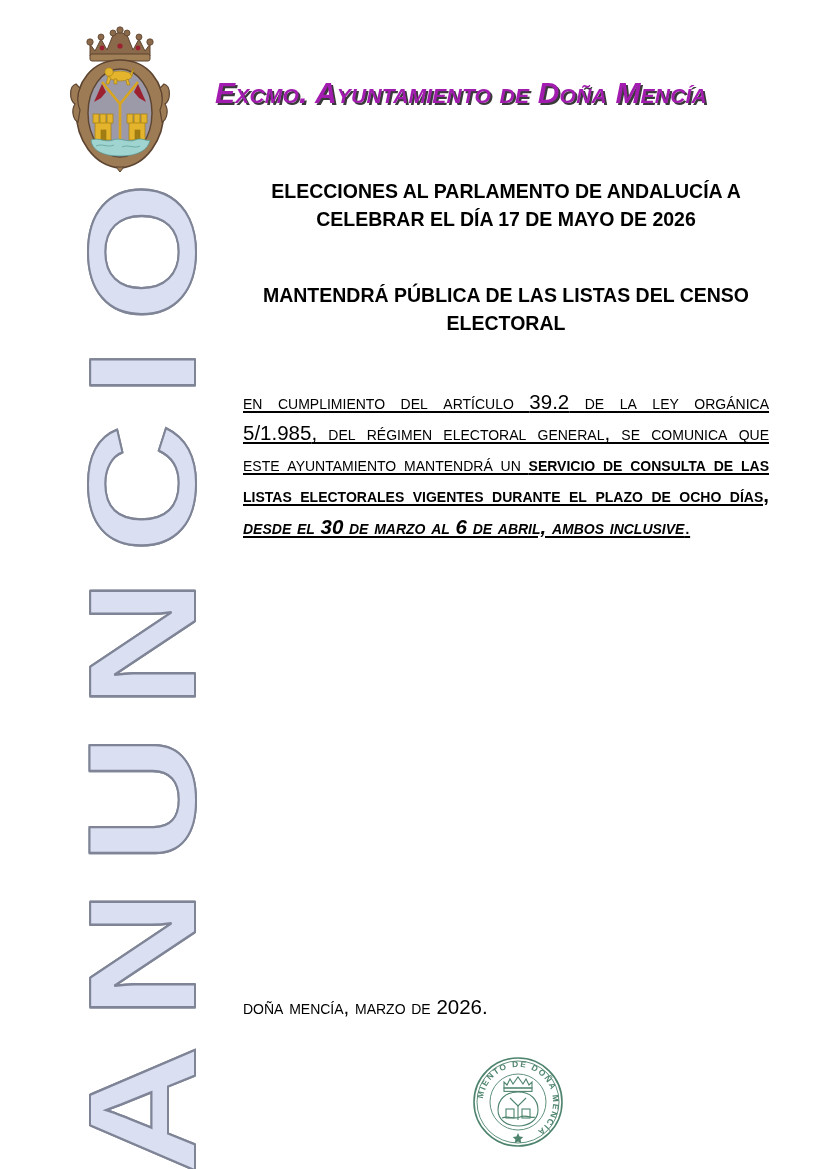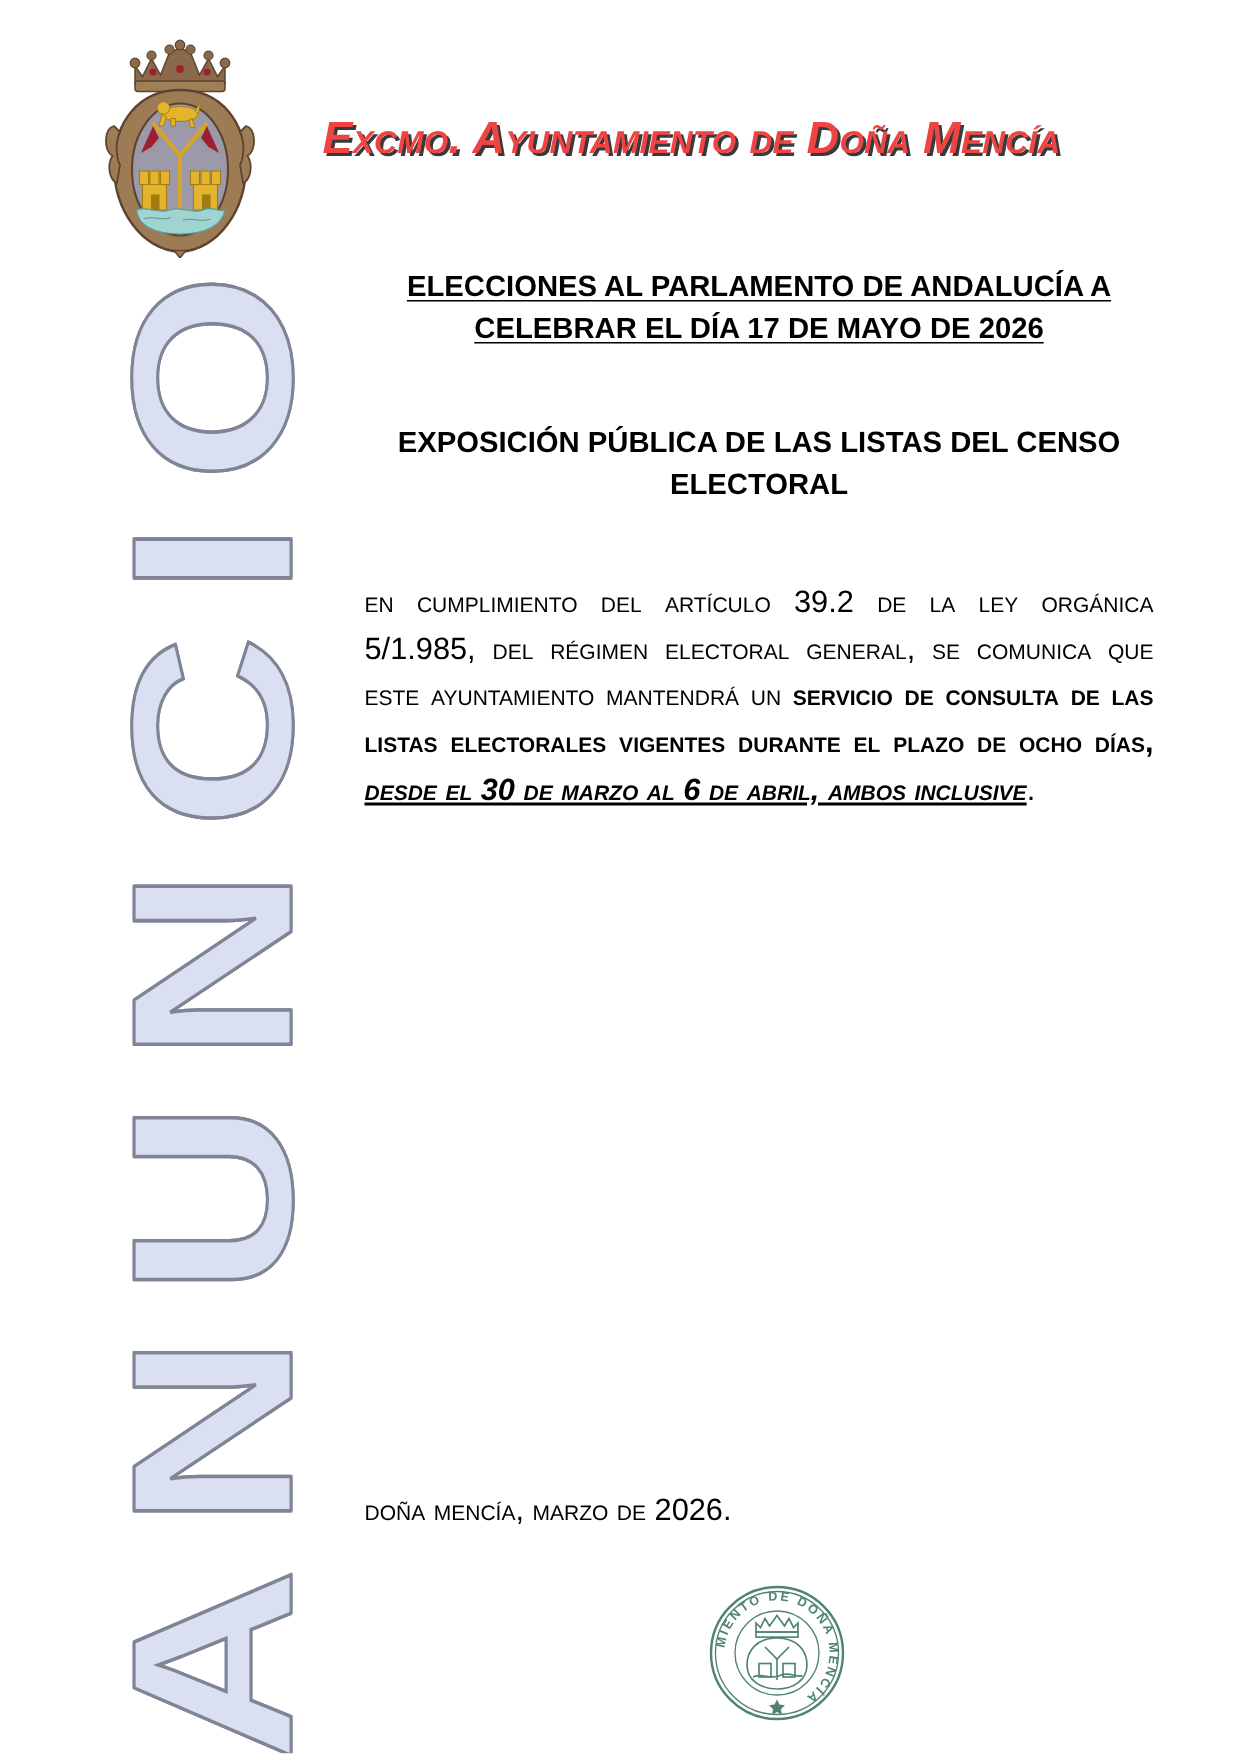--- a/index.html
+++ b/index.html
@@ -32,21 +32,21 @@
   #masthead {
     position: absolute;
     left: 215px;
     top: 76px;
     width: 595px;
     font-size: 30px;
     font-weight: bold;
     font-style: italic;
     font-variant: small-caps;
     letter-spacing: 0.2px;
-    color: #ef4444;
+    color: #a21caf;
     text-shadow: 2px 2px 0 #3a3a3a;
     white-space: nowrap;
   }
 
   
   #anuncio {
     position: absolute;
     left: -238px;
     top: 580px;
     width: 760px;
@@ -78,38 +78,38 @@
     left: 243px;
     width: 526px;
   }
 
   h1.doc-title {
     margin: 0;
     font-size: 19.5px;
     font-weight: bold;
     text-align: center;
     line-height: 1.42;
-    text-decoration: underline;
     text-underline-offset: 3px;
   }
   h2.doc-subtitle {
     margin: 0;
     font-size: 19.5px;
     font-weight: bold;
     text-align: center;
     line-height: 1.42;
   }
 
   .body-text {
     font-size: 20.5px;
     text-align: justify;
     text-justify: inter-word;
     line-height: 1.52;
     font-variant: small-caps;
     text-transform: lowercase;
+    text-decoration: underline;
   }
   .body-text p { margin: 0; }
   .b    { font-weight: bold; }
   .bidu { font-weight: bold; font-style: italic; text-decoration: underline; text-underline-offset: 2px; }
   .num  { font-variant: normal; text-transform: uppercase; }
 
   .signature {
     font-size: 20.5px;
     text-align: left;
     font-variant: small-caps;
@@ -198,21 +198,21 @@
 
   <div id="anuncio">
     <span class="wa">ANUNCIO</span>
   </div>
 
   <div class="col" style="top:178px;">
     <h1 class="doc-title">ELECCIONES AL PARLAMENTO DE ANDALUCÍA A CELEBRAR EL DÍA 17 DE MAYO DE 2026</h1>
   </div>
 
   <div class="col" style="top:282px;">
-    <h2 class="doc-subtitle">EXPOSICIÓN PÚBLICA DE LAS LISTAS DEL CENSO ELECTORAL</h2>
+    <h2 class="doc-subtitle">MANTENDRÁ PÚBLICA DE LAS LISTAS DEL CENSO ELECTORAL</h2>
   </div>
 
   <div class="col body-text" style="top:386px;">
 
     <p><span>EN CUMPLIMIENTO DEL ARTÍCULO </span><span class="num">39.2</span><span> DE LA LEY ORGÁNICA </span><span class="num">5/1.985</span><span>, DEL RÉGIMEN ELECTORAL GENERAL, SE COMUNICA QUE ESTE AYUNTAMIENTO MANTENDRÁ UN </span><span class="b">SERVICIO DE CONSULTA DE LAS LISTAS ELECTORALES VIGENTES DURANTE EL PLAZO DE OCHO DÍAS, </span><span class="bidu">DESDE EL 30 DE MARZO AL 6 DE ABRIL, AMBOS INCLUSIVE</span><span>.</span></p>
 
 
   </div>
 
   <div class="col signature" style="top:992px;"><span>DOÑA MENCÍA, MARZO DE </span><span class="num">2026.</span></div>

